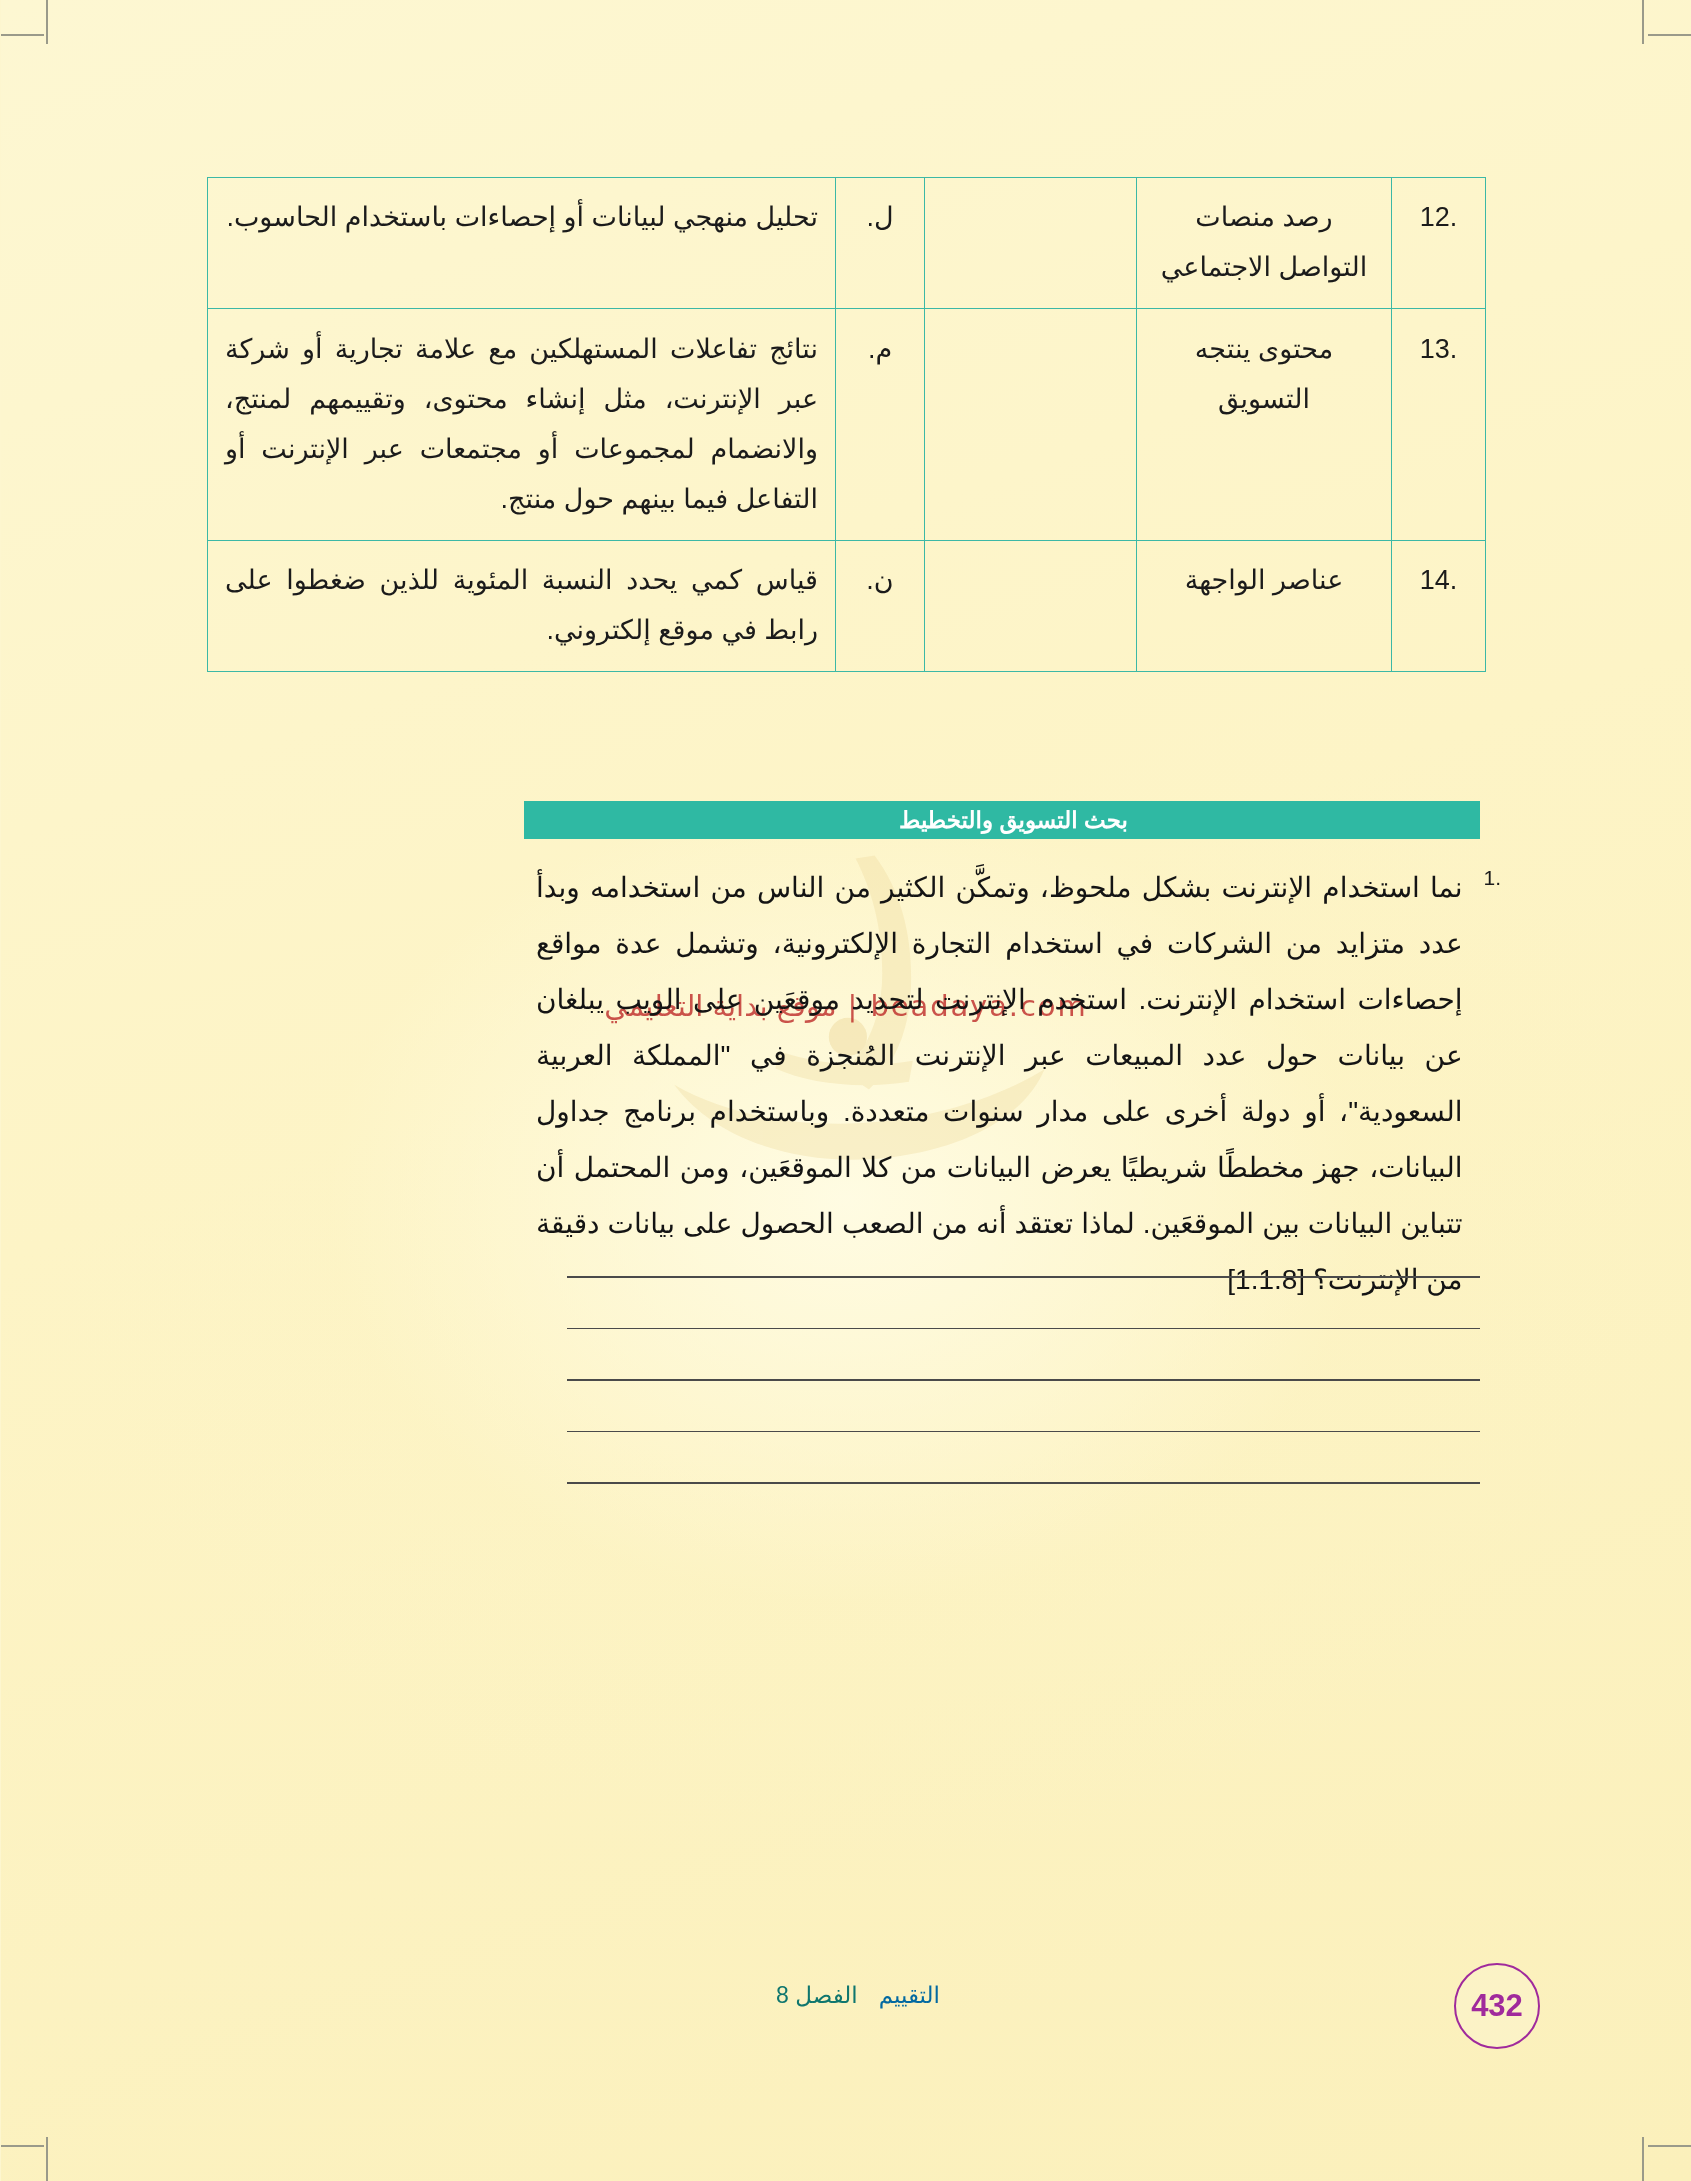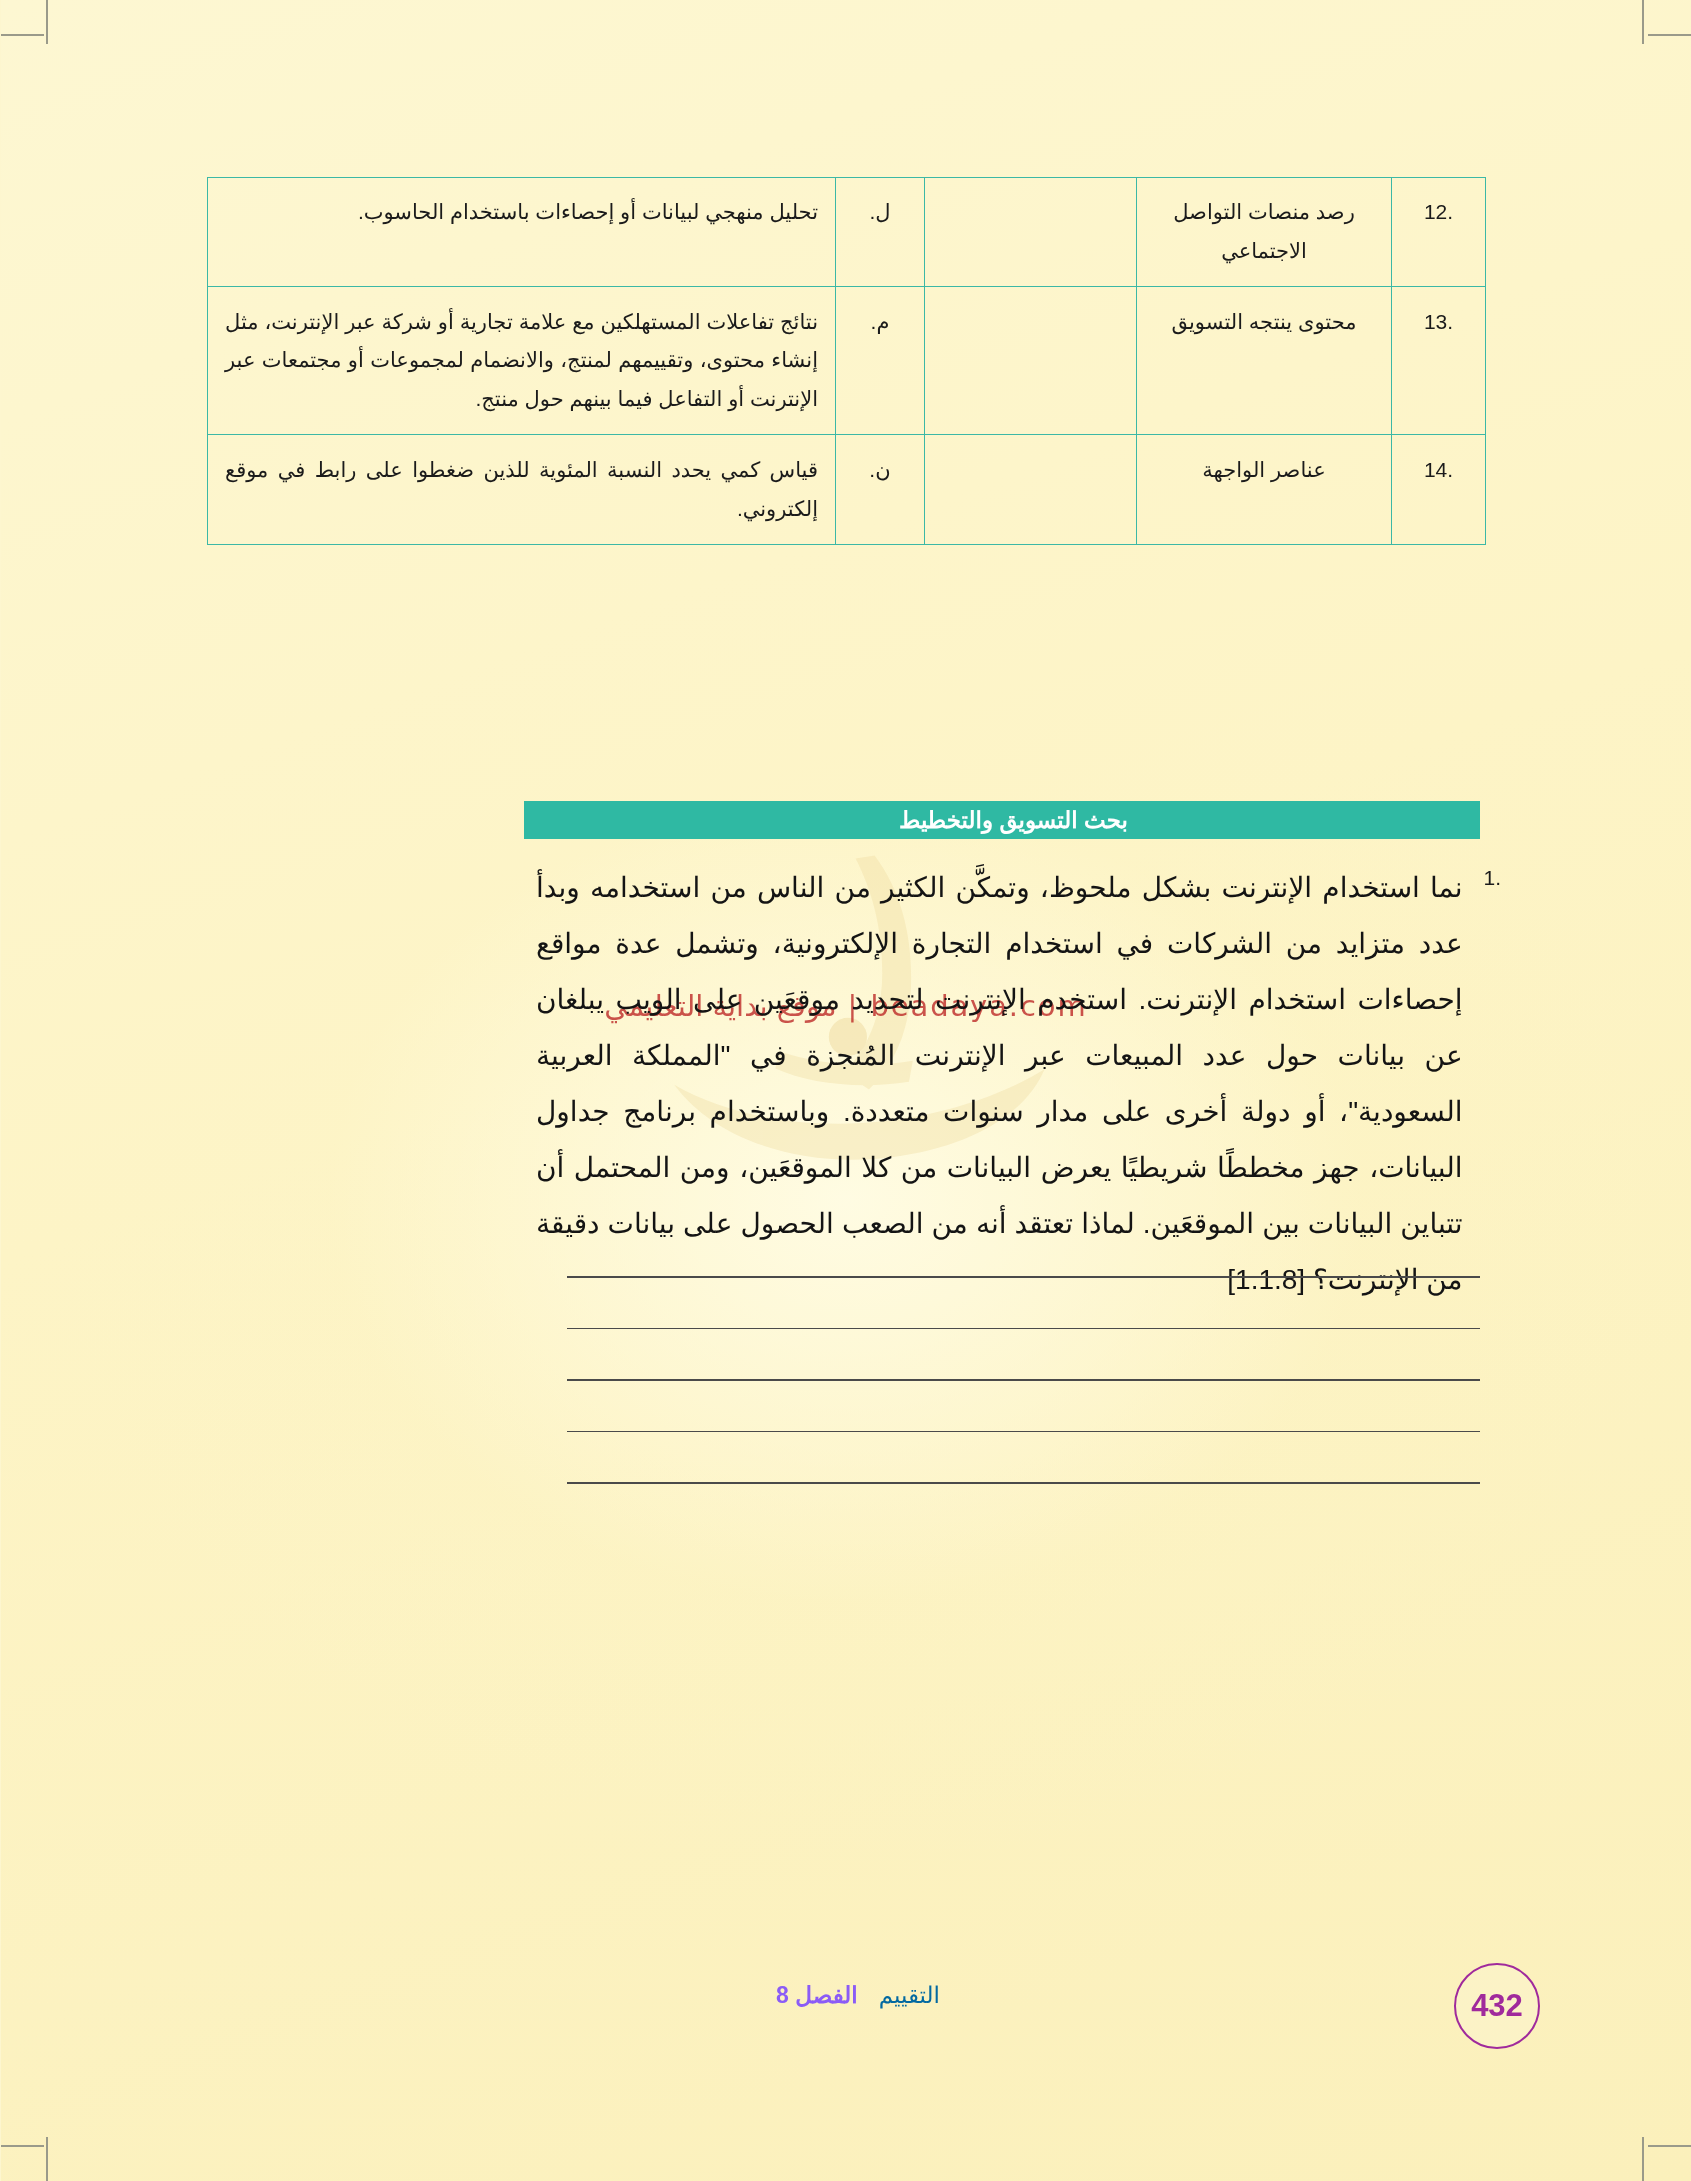--- a/index.html
+++ b/index.html
@@ -73,21 +73,21 @@
     top: 177px;
     right: 206px;
     width: 1279px;
     border-collapse: collapse;
     background: transparent;
   }
   table.match-table td {
     border: 1.9px solid #3cb8a6;
     padding: 15.3px 17px;
     vertical-align: top;
-    font-size: 21px;
+    font-size: 27px;
     line-height: 1.85;
     color: #1b1b1b;
   }
   td.col-num {
     width: 59px;
     text-align: center;
     direction: ltr;
     font-size: 20px;
     padding-top: 19px;
   }
@@ -190,22 +190,22 @@
     position: absolute;
     left: 50%;
     transform: translateX(-50%);
     top: 21px;
     display: flex;
     gap: 21px;
     align-items: baseline;
     font-size: 23px;
   }
   .footer-chapter {
-    color: #8b5cf6;
-    font-weight: bold;
+    color: #0f766e;
+    font-weight: normal;
     direction: rtl;
     margin-left: 24px;
   }
   .footer-label {
     color: #0369a1;
   }
   .page-badge {
     position: absolute;
     left: 1454px;
     top: 1.9px;

